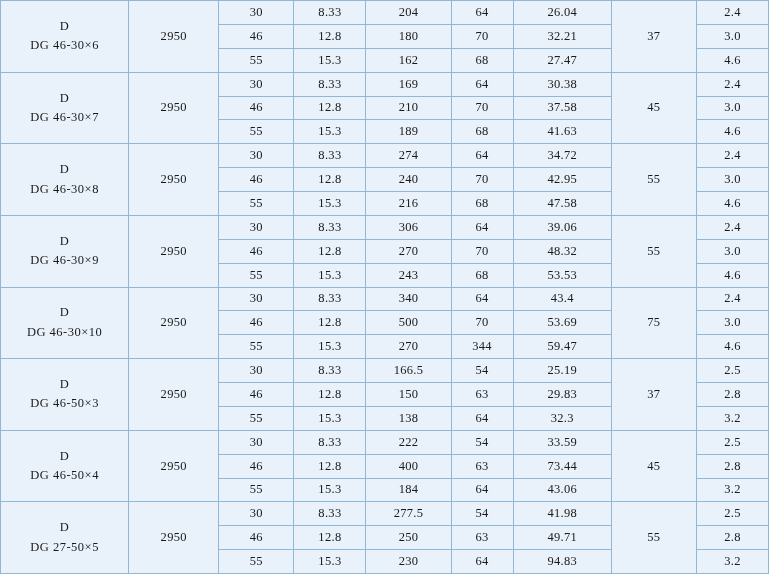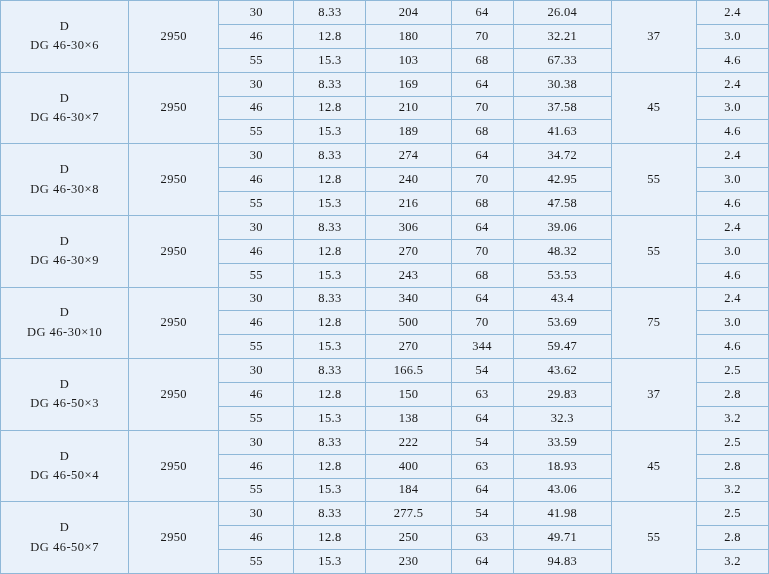--- a/index.html
+++ b/index.html
@@ -94,23 +94,23 @@
         <td class="numeric">46</td>
         <td class="numeric">12.8</td>
         <td class="numeric">180</td>
         <td class="numeric">70</td>
         <td class="numeric">32.21</td>
         <td class="numeric">3.0</td>
       </tr>
       <tr>
         <td class="numeric">55</td>
         <td class="numeric">15.3</td>
-        <td class="numeric">103</td>
+        <td class="numeric">162</td>
         <td class="numeric">68</td>
-        <td class="numeric">67.33</td>
+        <td class="numeric">27.47</td>
         <td class="numeric">4.6</td>
       </tr>
       <tr>
         <td class="model" rowspan="3">
           <span class="model-line1">D</span>
           <span class="model-line2">DG 46-30×7</span>
         </td>
         <td class="numeric" rowspan="3">2950</td>
         <td class="numeric">30</td>
         <td class="numeric">8.33</td>
@@ -229,21 +229,21 @@
       <tr>
         <td class="model" rowspan="3">
           <span class="model-line1">D</span>
           <span class="model-line2">DG 46-50×3</span>
         </td>
         <td class="numeric" rowspan="3">2950</td>
         <td class="numeric">30</td>
         <td class="numeric">8.33</td>
         <td class="numeric">166.5</td>
         <td class="numeric">54</td>
-        <td class="numeric">43.62</td>
+        <td class="numeric">25.19</td>
         <td class="numeric" rowspan="3">37</td>
         <td class="numeric">2.5</td>
       </tr>
       <tr>
         <td class="numeric">46</td>
         <td class="numeric">12.8</td>
         <td class="numeric">150</td>
         <td class="numeric">63</td>
         <td class="numeric">29.83</td>
         <td class="numeric">2.8</td>
@@ -268,35 +268,35 @@
         <td class="numeric">54</td>
         <td class="numeric">33.59</td>
         <td class="numeric" rowspan="3">45</td>
         <td class="numeric">2.5</td>
       </tr>
       <tr>
         <td class="numeric">46</td>
         <td class="numeric">12.8</td>
         <td class="numeric">400</td>
         <td class="numeric">63</td>
-        <td class="numeric">18.93</td>
+        <td class="numeric">73.44</td>
         <td class="numeric">2.8</td>
       </tr>
       <tr>
         <td class="numeric">55</td>
         <td class="numeric">15.3</td>
         <td class="numeric">184</td>
         <td class="numeric">64</td>
         <td class="numeric">43.06</td>
         <td class="numeric">3.2</td>
       </tr>
       <tr>
         <td class="model" rowspan="3">
           <span class="model-line1">D</span>
-          <span class="model-line2">DG 46-50×7</span>
+          <span class="model-line2">DG 27-50×5</span>
         </td>
         <td class="numeric" rowspan="3">2950</td>
         <td class="numeric">30</td>
         <td class="numeric">8.33</td>
         <td class="numeric">277.5</td>
         <td class="numeric">54</td>
         <td class="numeric">41.98</td>
         <td class="numeric" rowspan="3">55</td>
         <td class="numeric">2.5</td>
       </tr>

